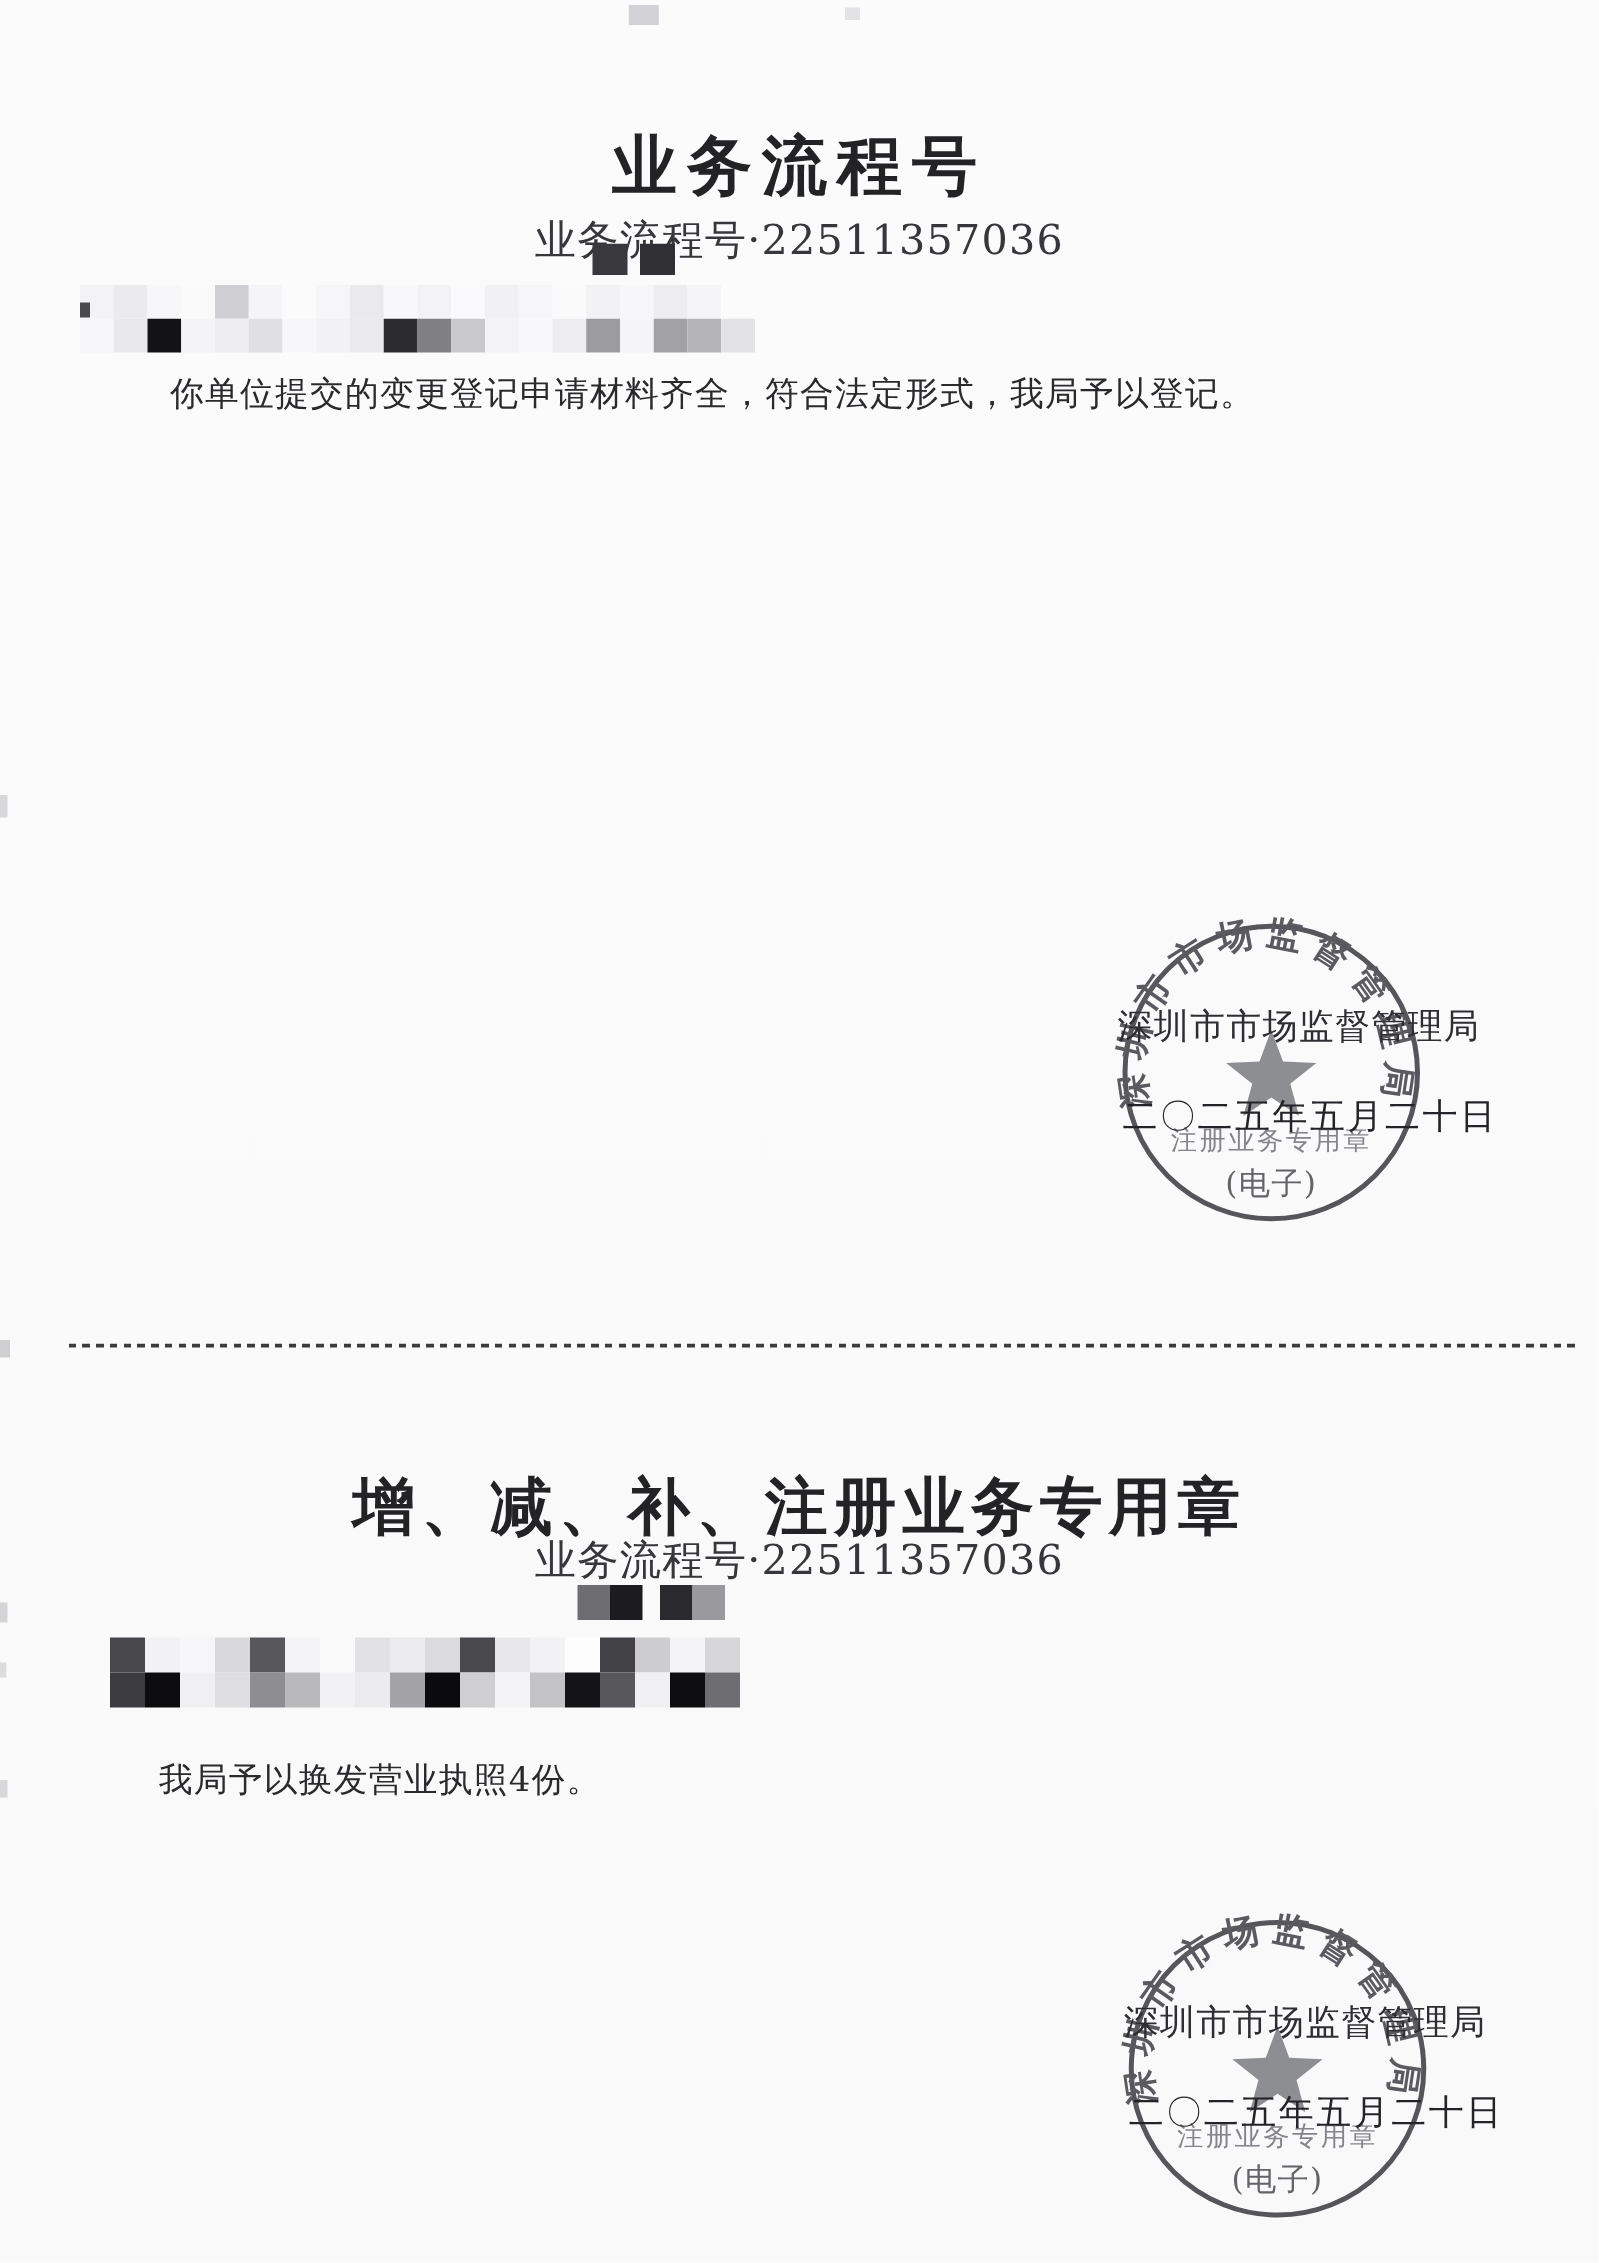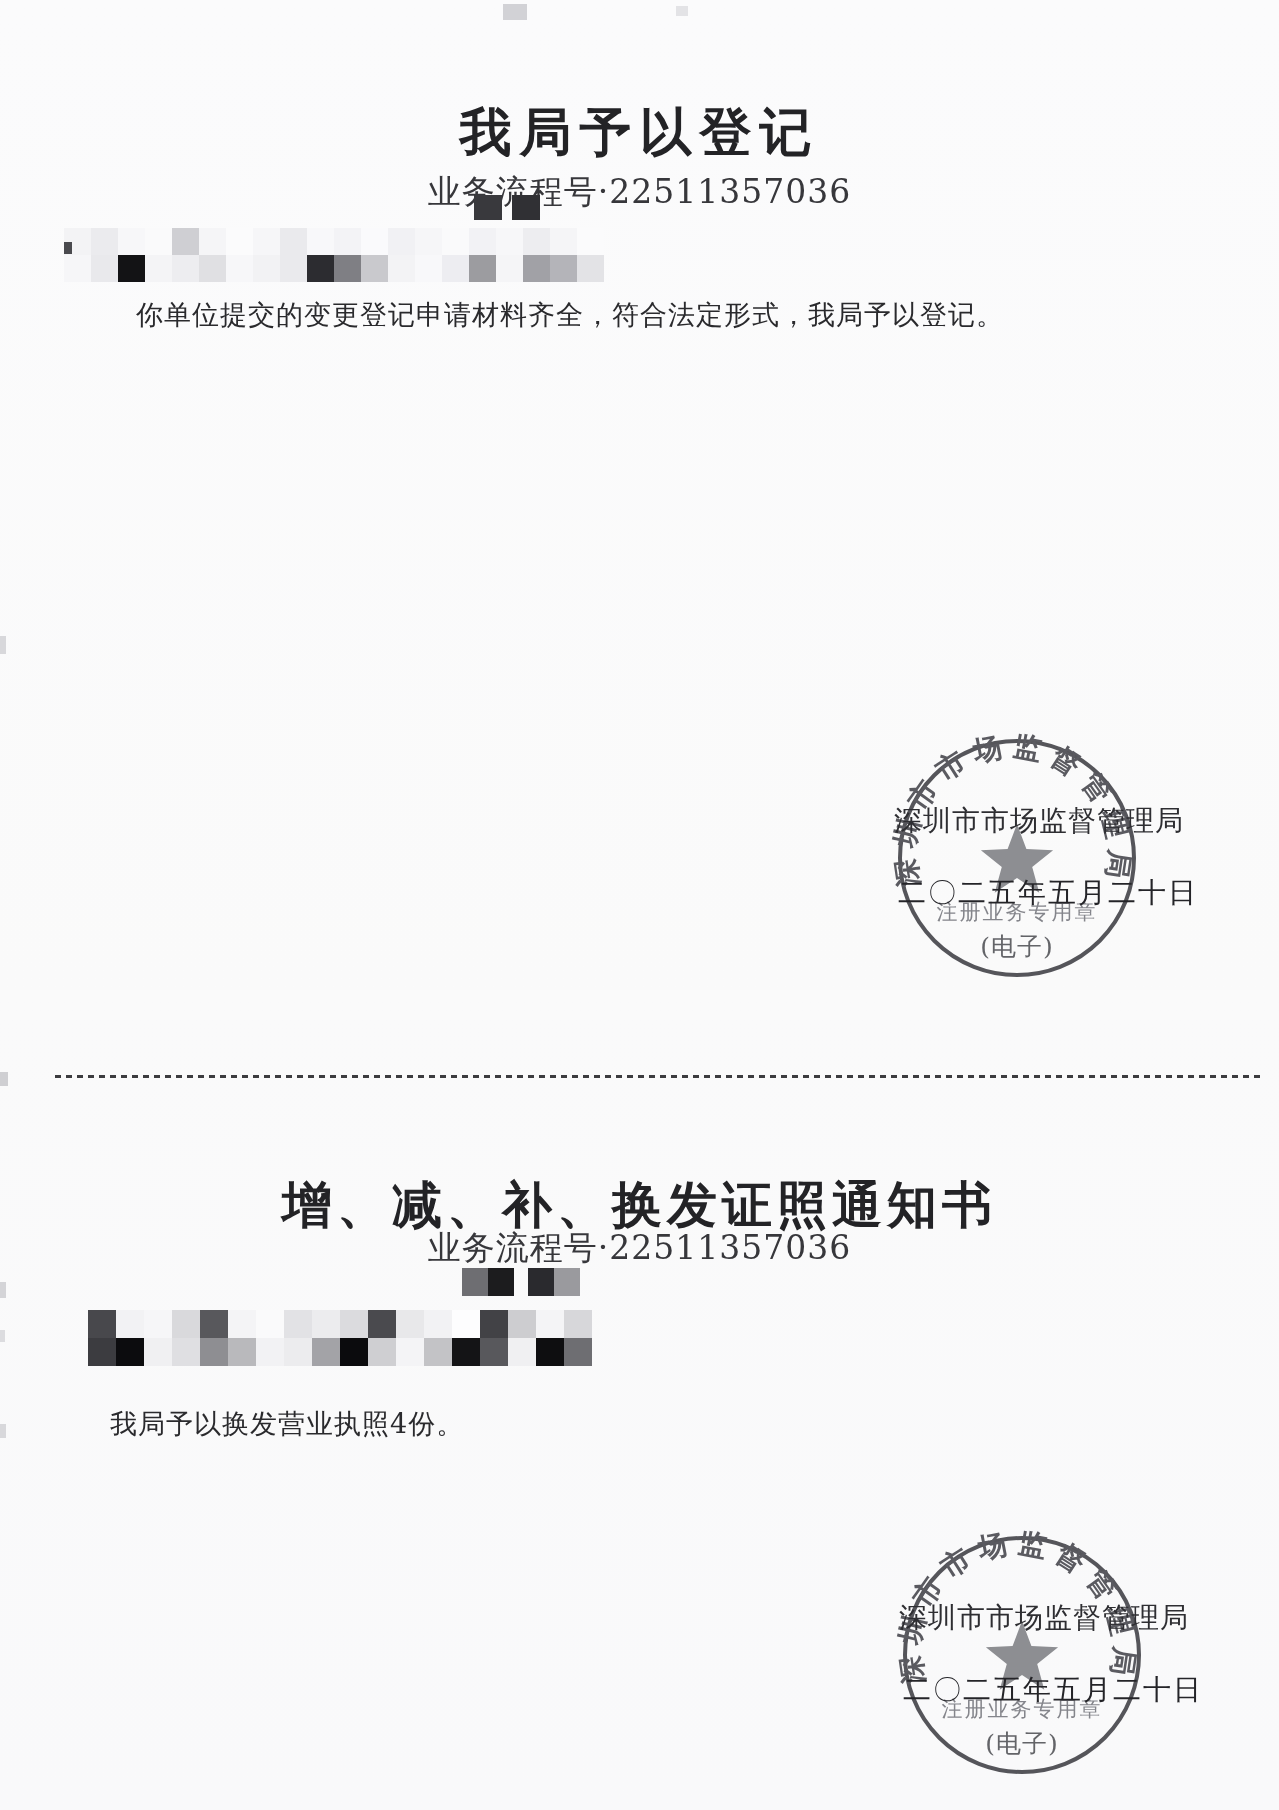--- a/index.html
+++ b/index.html
@@ -22,21 +22,21 @@
                     letter-spacing:1px;white-space:nowrap;}
   .seal-overlay-date{position:absolute;font-size:28px;font-weight:500;color:#242428;
                      letter-spacing:2px;white-space:nowrap;}
   svg text{font-family:"DejaVu Serif","Liberation Serif",serif;}
 </style>
 </head>
 <body>
 
 <div class="page">
 
-  <div class="center-line doc-title" style="top:98px;">我局予以登记</div>
+  <div class="center-line doc-title" style="top:98px;">业务流程号</div>
 
   <div class="center-line doc-sub" style="top:170px;">业务流程号·22511357036</div>
 
   <div class="mosaic" style="left: 64px; top: 228px;">
       <div class="cell" style="left: 0px; top: 0px; width: 27px; height: 27px; background: rgb(243, 243, 245);"></div>
       <div class="cell" style="left: 27px; top: 0px; width: 27px; height: 27px; background: rgb(235, 235, 238);"></div>
       <div class="cell" style="left: 54px; top: 0px; width: 27px; height: 27px; background: rgb(247, 247, 249);"></div>
       <div class="cell" style="left: 81px; top: 0px; width: 27px; height: 27px; background: rgb(250, 250, 251);"></div>
       <div class="cell" style="left: 108px; top: 0px; width: 27px; height: 27px; background: rgb(207, 207, 211);"></div>
       <div class="cell" style="left: 135px; top: 0px; width: 27px; height: 27px; background: rgb(245, 245, 247);"></div>
@@ -90,21 +90,21 @@
       <polygon transform="translate(135,139)" points="0,-38 9.4,-12.9 36.1,-11.7 15.2,4.9 22.3,30.7 0,16 -22.3,30.7 -15.2,4.9 -36.1,-11.7 -9.4,-12.9" fill="#8d8e92"></polygon>
       <text x="135" y="196" text-anchor="middle" font-size="21" letter-spacing="2" fill="#84858b">注册业务专用章</text>
       <text x="135" y="232" text-anchor="middle" font-size="25" letter-spacing="1" fill="#636468">(电子)</text>
     </svg>
     <div class="seal-overlay-org" style="left:12px;top:79px;">深圳市市场监督管理局</div>
     <div class="seal-overlay-date" style="left:16px;top:151px;">二〇二五年五月二十日</div>
   </div>
 
   <div class="divider" style="top:1075px;"></div>
 
-  <div class="center-line doc-title2" style="top:1172px;">增、减、补、换发证照通知书</div>
+  <div class="center-line doc-title2" style="top:1172px;">增、减、补、注册业务专用章</div>
 
   <div class="center-line doc-sub" style="top:1226px;">业务流程号·22511357036</div>
 
   <div class="mosaic" style="left: 88px; top: 1310px;">
       <div class="cell" style="left: 0px; top: 0px; width: 28px; height: 28px; background: rgb(72, 72, 76);"></div>
       <div class="cell" style="left: 28px; top: 0px; width: 28px; height: 28px; background: rgb(242, 242, 244);"></div>
       <div class="cell" style="left: 56px; top: 0px; width: 28px; height: 28px; background: rgb(246, 246, 248);"></div>
       <div class="cell" style="left: 84px; top: 0px; width: 28px; height: 28px; background: rgb(217, 217, 220);"></div>
       <div class="cell" style="left: 112px; top: 0px; width: 28px; height: 28px; background: rgb(88, 88, 92);"></div>
       <div class="cell" style="left: 140px; top: 0px; width: 28px; height: 28px; background: rgb(244, 244, 246);"></div>
@@ -133,21 +133,21 @@
       <div class="cell" style="left: 280px; top: 28px; width: 28px; height: 28px; background: rgb(207, 207, 210);"></div>
       <div class="cell" style="left: 308px; top: 28px; width: 28px; height: 28px; background: rgb(244, 244, 246);"></div>
       <div class="cell" style="left: 336px; top: 28px; width: 28px; height: 28px; background: rgb(195, 195, 198);"></div>
       <div class="cell" style="left: 364px; top: 28px; width: 28px; height: 28px; background: rgb(20, 20, 22);"></div>
       <div class="cell" style="left: 392px; top: 28px; width: 28px; height: 28px; background: rgb(88, 88, 92);"></div>
       <div class="cell" style="left: 420px; top: 28px; width: 28px; height: 28px; background: rgb(240, 240, 242);"></div>
       <div class="cell" style="left: 448px; top: 28px; width: 28px; height: 28px; background: rgb(14, 14, 16);"></div>
       <div class="cell" style="left: 476px; top: 28px; width: 28px; height: 28px; background: rgb(110, 110, 114);"></div>
     </div>
 
-  <div class="abs doc-body" style="left:110px;top:1406px;">我局予以换发营业执照4份。</div>
+  <div class="abs doc-body" style="left:127px;top:1406px;">我局予以换发营业执照4份。</div>
 
   <div class="seal-wrap" style="left:887px;top:1520px;">
     <svg width="270" height="270" viewBox="0 0 270 270">
       <defs>
         <path id="arcPath2" d="M 42.1 171 A 97 97 0 1 1 217.9 171" fill="none"></path>
       </defs>
       <circle cx="135" cy="135" r="117" fill="none" stroke-width="4" stroke="#55555a"></circle>
       <text font-size="28" letter-spacing="9" font-weight="600" fill="#5a5a60">
         <textPath href="#arcPath2" startOffset="50%" text-anchor="middle">深圳市市场监督管理局</textPath>
       </text>

